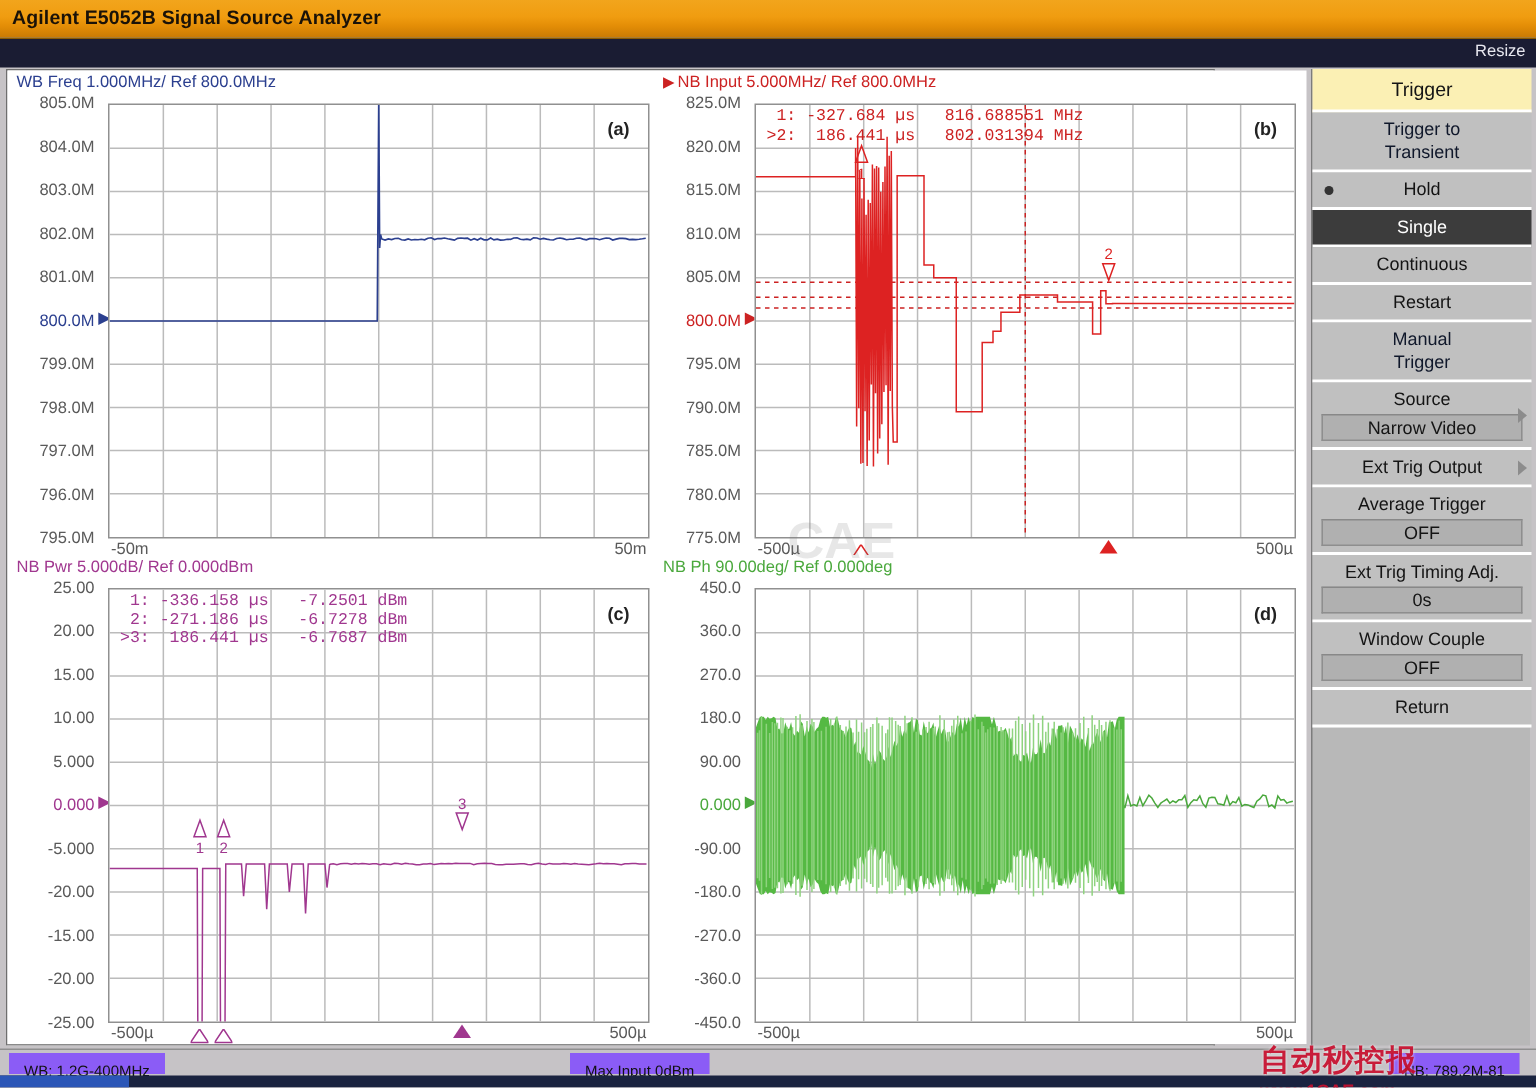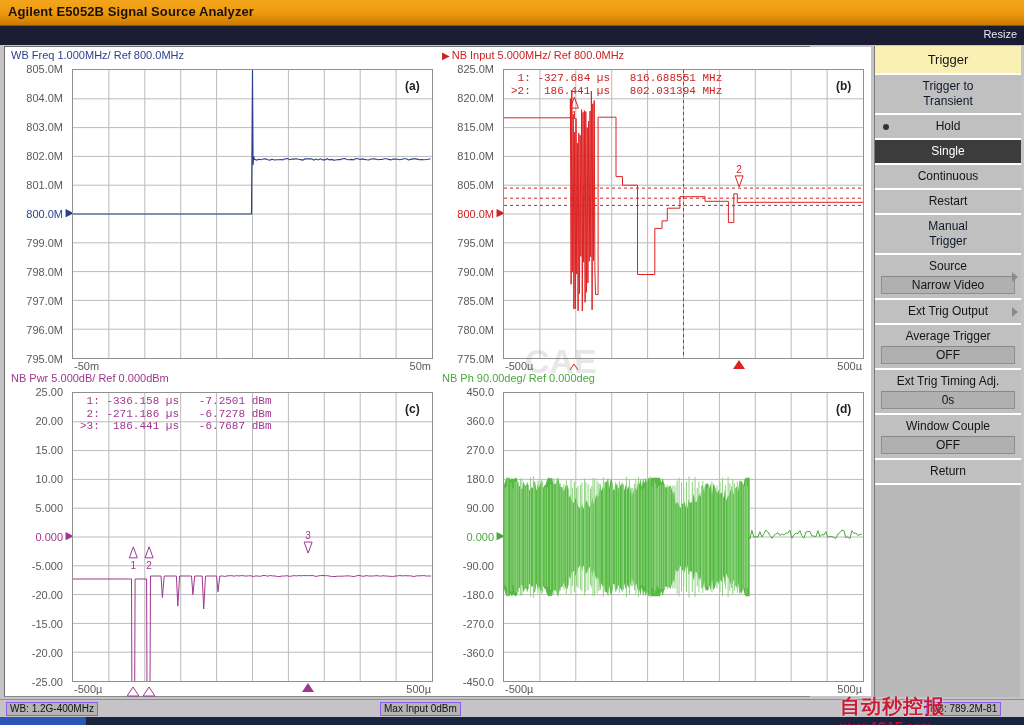--- a/index.html
+++ b/index.html
@@ -174,21 +174,21 @@
     position: absolute; left: 0; top: 699px;
     width: 1024px; height: 18px;
     background: #c6c3c6;
     border-top: 1px solid #8f8f8f;
   }
   .sbox {
     position: absolute;
     top: 2px;
     height: 14px;
     background: #b4b4b4;
-    border: 1px solid #8b5cf6;
+    border: 7px solid #8b5cf6;
     font-size: 10px;
     line-height: 12px;
     padding: 0 3px;
     color: #111;
     white-space: nowrap;
   }
   .taskbar {
     position: absolute; left: 0; top: 717px;
     width: 1024px; height: 8px;
     background: #1a2340;

